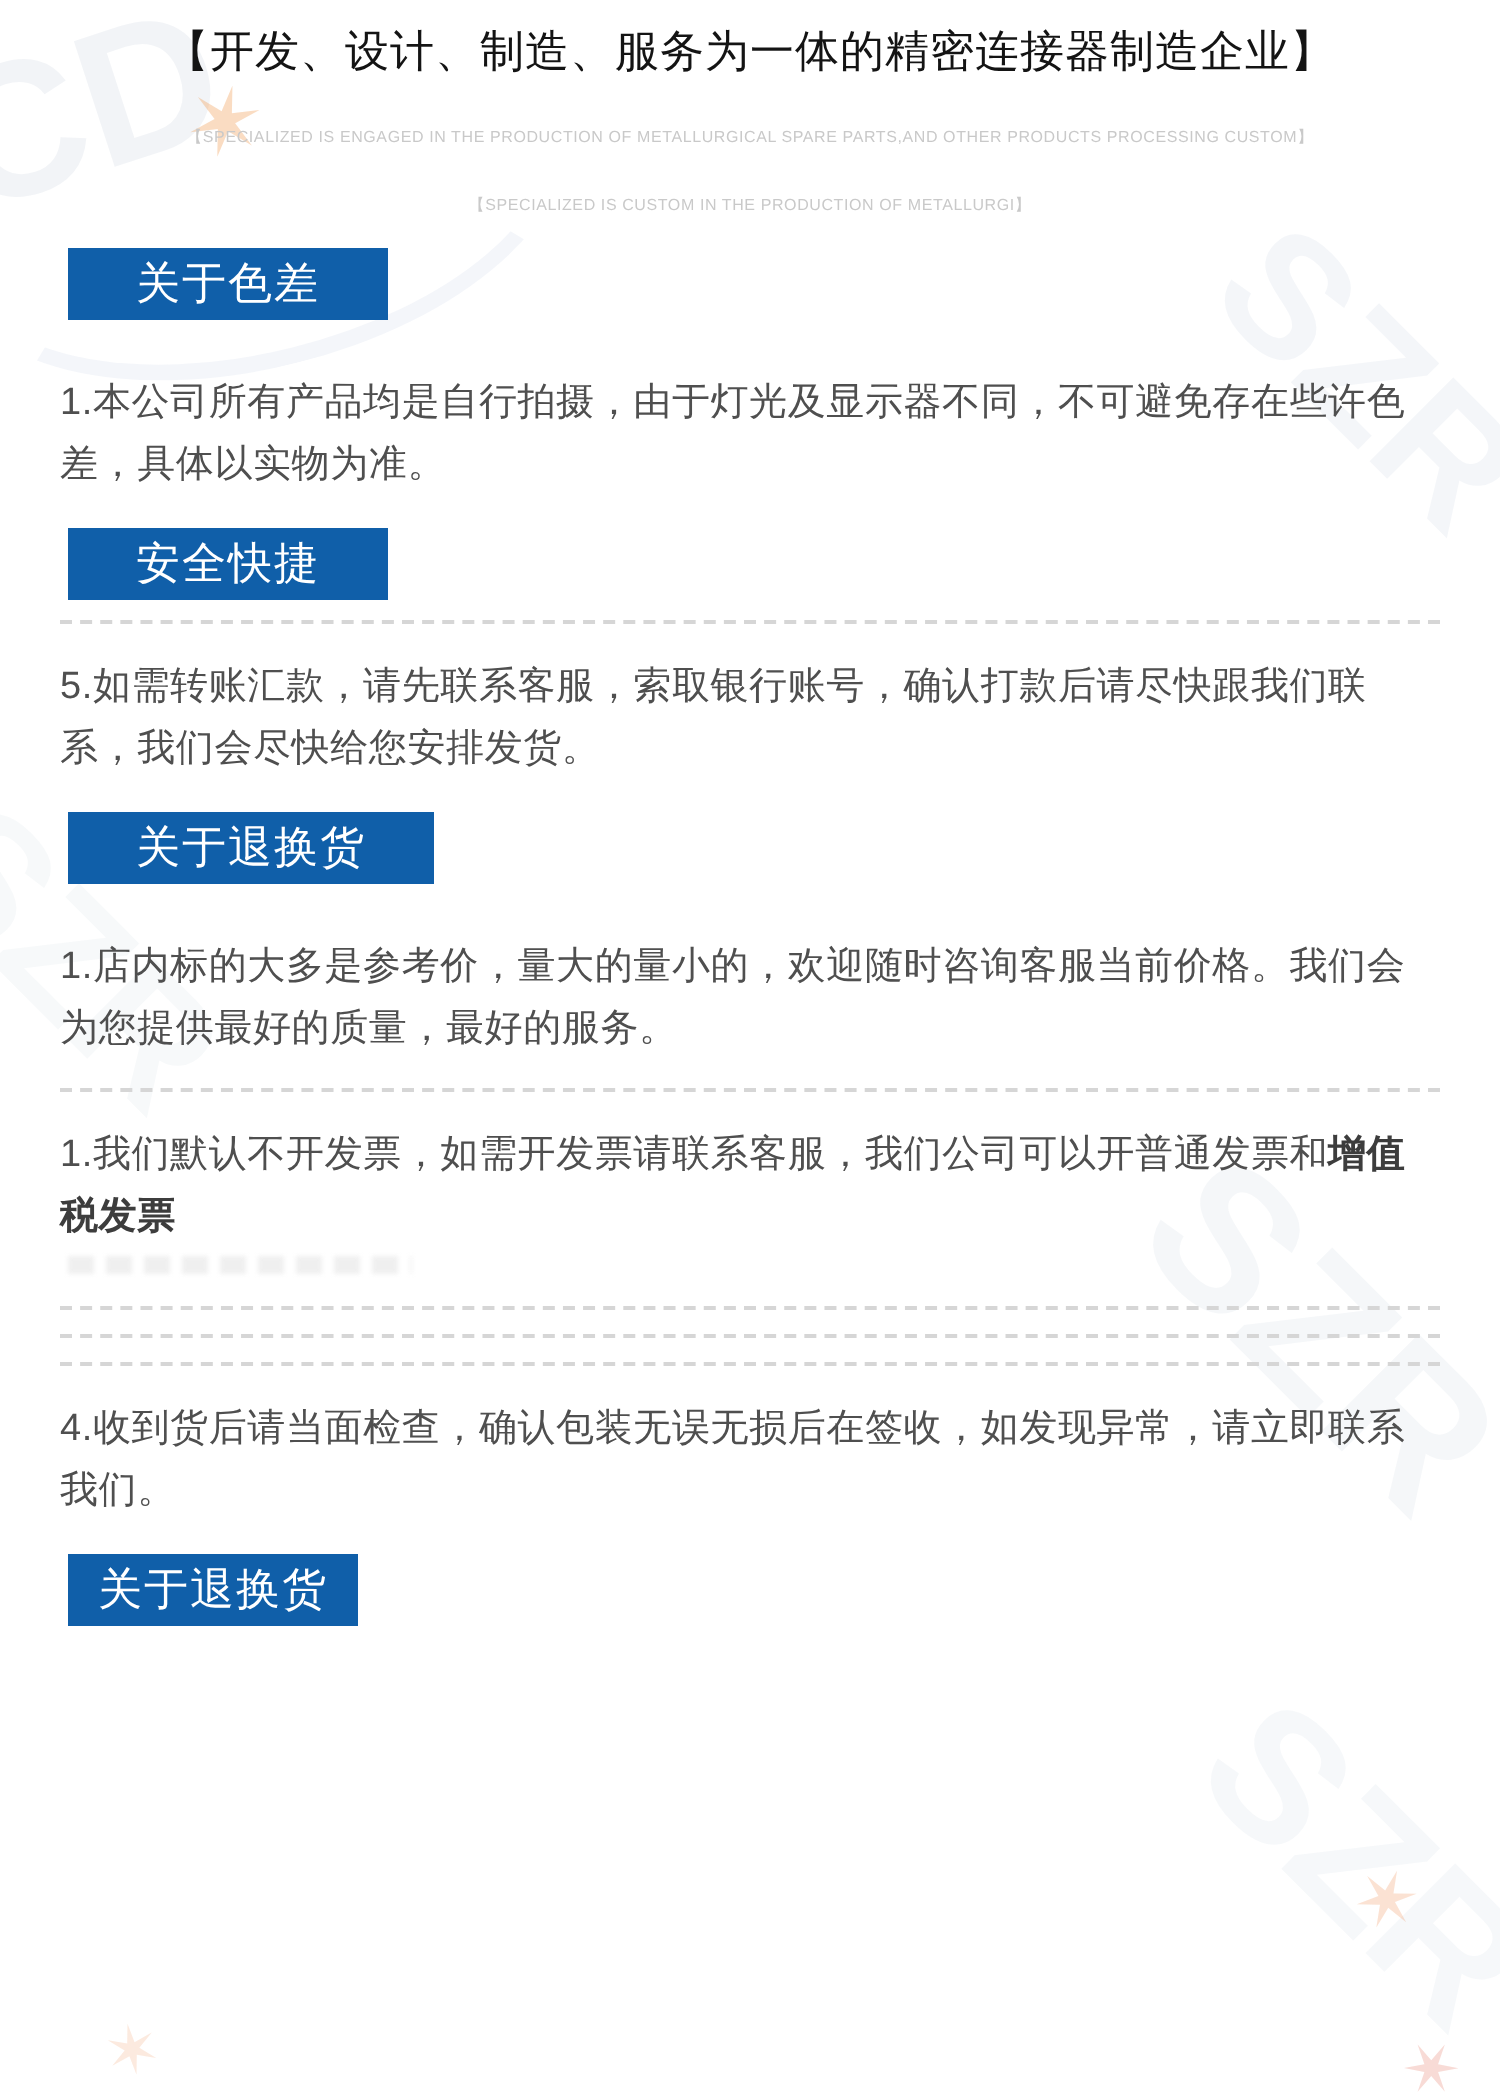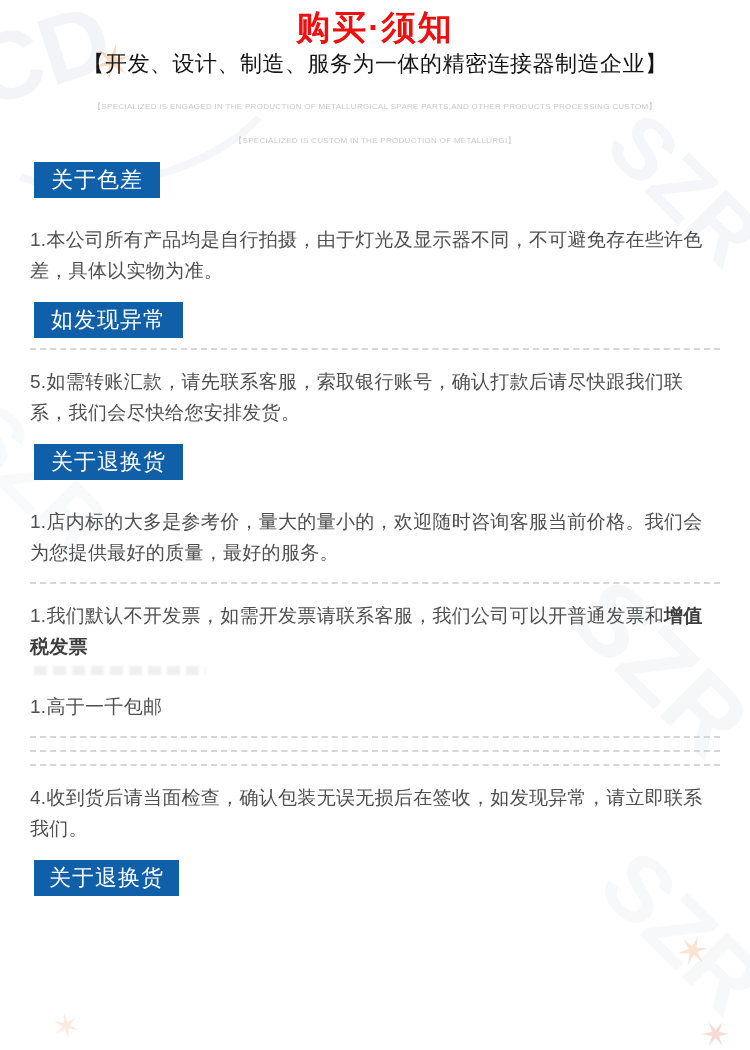--- a/index.html
+++ b/index.html
@@ -44,21 +44,21 @@
   }
   .hdr-tag {
     margin:24px 0 0 0; font-size:8px; line-height:10px;
     color:#c9c9c9; letter-spacing:0.3px;
   }
   .section { margin-top:16px; }
   .sec-label {
     display:inline-block;
     background:#105fa9; color:#ffffff;
     font-size:22px; line-height:24px; letter-spacing:1px;
-    padding:6px 17px; margin:0 0 10px 4px;
+    padding:6px 34px; margin:0 0 10px 4px;
   }
   .sec-label-wide { padding:6px 15px; }
   .item {
     margin:16px 0 14px 0;
     font-size:19px; line-height:31px;
     color:#4f4f4f; letter-spacing:0.3px;
   }
   .item b { color:#3d3d3d; }
   .dash {
     height:0; border-top:2px dashed #d6d6d6;
@@ -84,47 +84,45 @@
     <div class="wm wm-letters wm-szr3">SZR</div>
     <div class="wm wm-letters wm-szr4">SZR</div>
     <div class="wm wm-star wm-star2">✶</div>
     <div class="wm wm-star wm-star3">✶</div>
     <div class="wm wm-star wm-star4">✶</div>
   </div>
 
   <div class="content">
 
     <div class="hdr">
-      <h1 class="hdr-title">购买·须知</h1>
       <div class="hdr-sub">【开发、设计、制造、服务为一体的精密连接器制造企业】</div>
       <div class="hdr-tag">【SPECIALIZED IS ENGAGED IN THE PRODUCTION OF METALLURGICAL SPARE PARTS,AND OTHER PRODUCTS PROCESSING CUSTOM】</div>
       <div class="hdr-tag">【SPECIALIZED IS CUSTOM IN THE PRODUCTION OF METALLURGI】</div>
     </div>
 
     <div class="section">
       <div class="sec-label">关于色差</div>
       <p class="item"><span>1.本公司所有产品均是自行拍摄，由于灯光及显示器不同，不可避免存在些许色差，具体以实物为准。</span><b></b></p>
     </div>
 
     <div class="section">
-      <div class="sec-label">如发现异常</div>
+      <div class="sec-label">安全快捷</div>
       <div class="dash"></div>
       <p class="item"><span>5.如需转账汇款，请先联系客服，索取银行账号，确认打款后请尽快跟我们联系，我们会尽快给您安排发货。</span><b></b></p>
     </div>
 
     <div class="section">
       <div class="sec-label">关于退换货</div>
       <p class="item"><span>1.店内标的大多是参考价，量大的量小的，欢迎随时咨询客服当前价格。我们会为您提供最好的质量，最好的服务。</span><b></b></p>
       <div class="dash"></div>
       <p class="item" style="margin-bottom:4px;"><span>1.我们默认不开发票，如需开发票请联系客服，我们公司可以开普通发票和</span><b>增值税发票</b></p>
       <div class="smudge"></div>
     </div>
 
     <div class="section">
-      <p class="item"><span>1.高于一千包邮</span><b></b></p>
       <div class="dash"></div>
       <div class="dash"></div>
       <div class="dash"></div>
       <p class="item"><span>4.收到货后请当面检查，确认包装无误无损后在签收，如发现异常，请立即联系我们。</span><b></b></p>
     </div>
 
     <div class="section">
       <div class="sec-label sec-label-wide">关于退换货</div>
       
       

